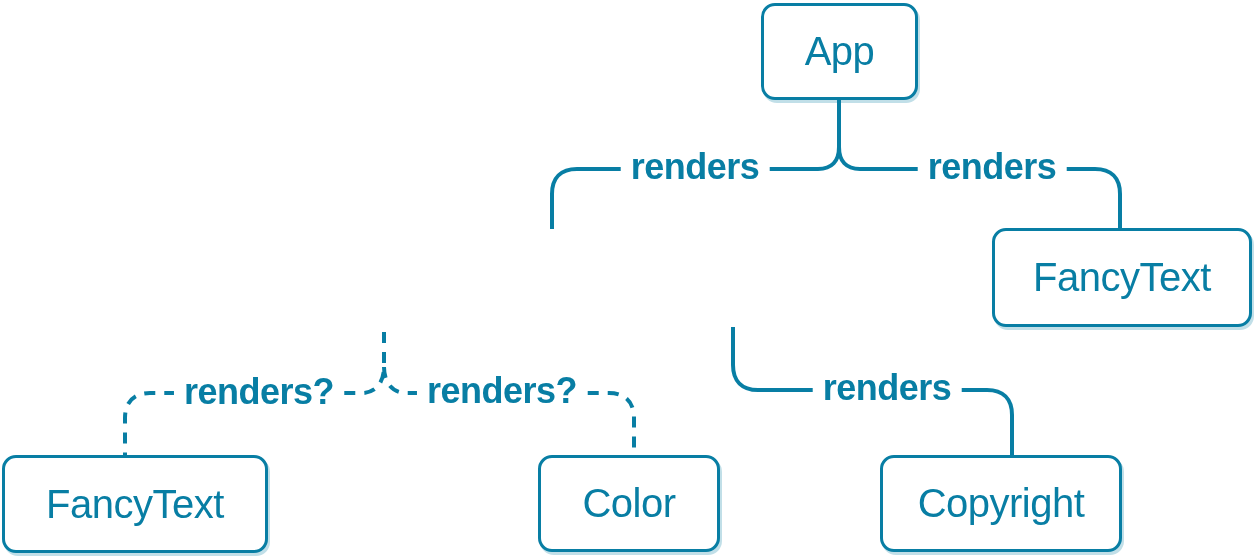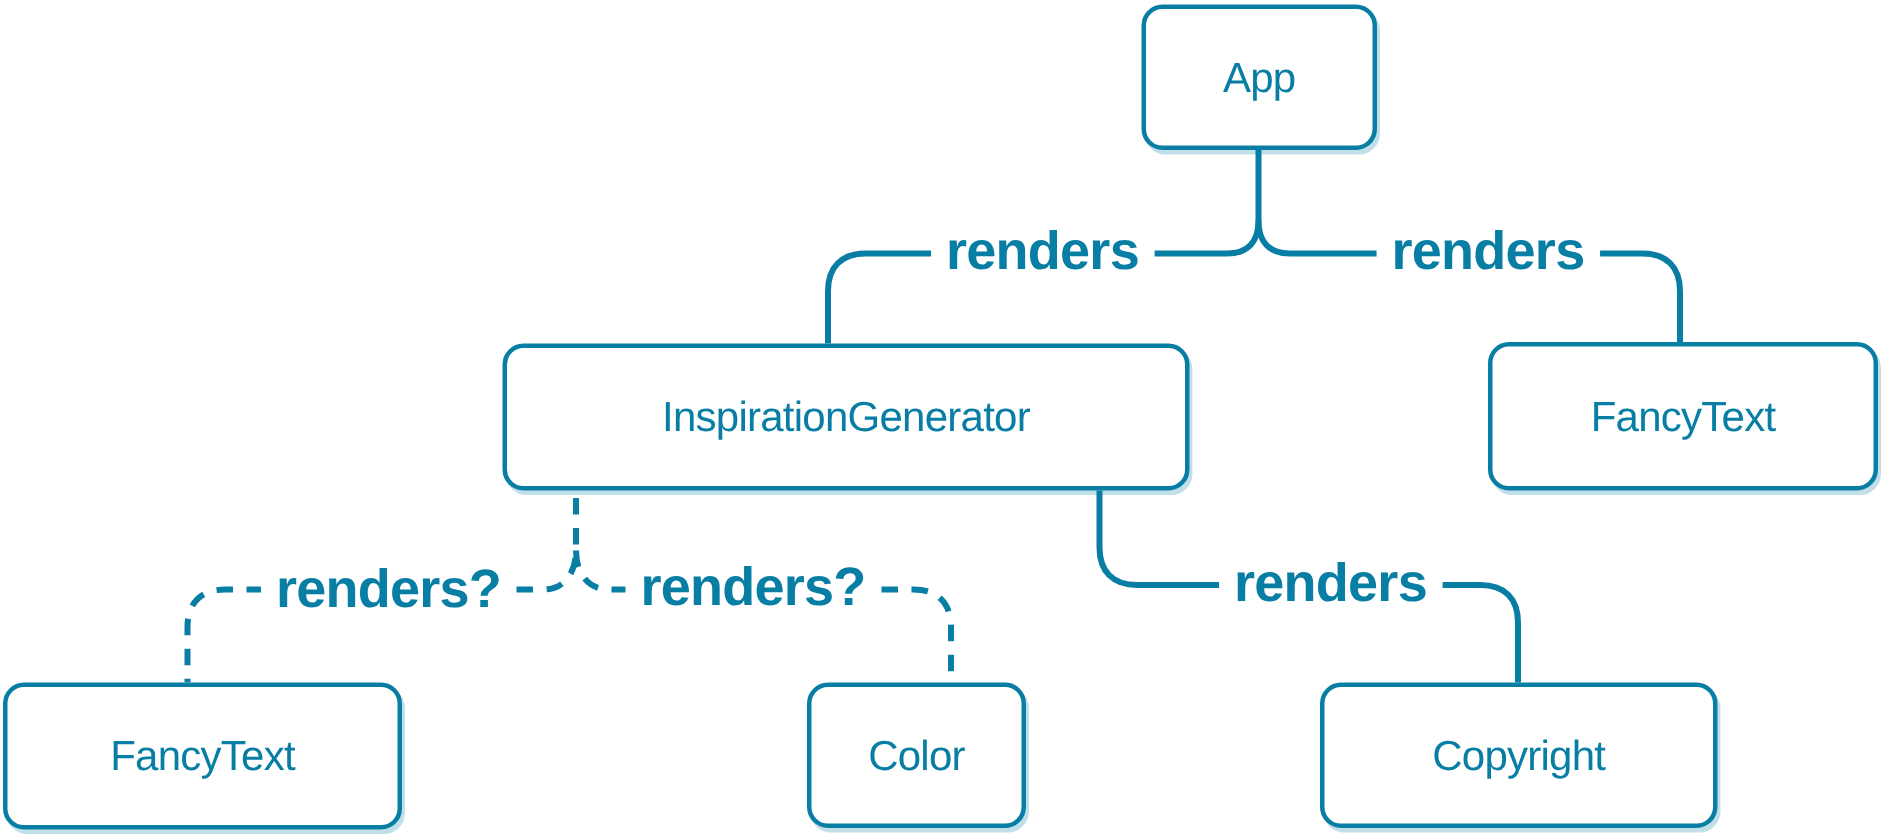--- a/index.html
+++ b/index.html
@@ -33,21 +33,21 @@
     position: absolute;
     box-sizing: border-box;
     background: #ffffff;
     border: 3px solid #087EA4;
     border-radius: 14px;
     box-shadow: 2px 3px 0 rgba(8, 126, 164, 0.25);
     display: flex;
     align-items: center;
     justify-content: center;
     color: #087EA4;
-    font-size: 28px;
+    font-size: 40px;
     font-weight: 400;
     letter-spacing: -0.5px;
     white-space: nowrap;
   }
   .edge-label {
     position: absolute;
     transform: translate(-50%, -54%);
     background: #ffffff;
     color: #087EA4;
     font-size: 36px;
@@ -74,33 +74,30 @@
   <span class="edge-label" style="left:695px; top:169px;">renders</span>
   <span class="edge-label" style="left:992px; top:169px;">renders</span>
   <span class="edge-label" style="left:259px; top:394px;">renders?</span>
   <span class="edge-label" style="left:502px; top:393px;">renders?</span>
   <span class="edge-label" style="left:887px; top:390px;">renders</span>
 
   <div class="node" style="left:761px; top:3px; width:157px; height:97px;">
     <span>App</span>
   </div>
 
-  <div class="node" style="left:335px; top:229px; width:458px; height:98px;">
-    <span>InspirationGenerator</span>
-  </div>
 
   <div class="node" style="left:992px; top:228px; width:260px; height:99px;">
     <span>FancyText</span>
   </div>
 
   <div class="node" style="left:2px; top:455px; width:266px; height:98px;">
     <span>FancyText</span>
   </div>
 
-  <div class="node" style="left:538px; top:455px; width:146px; height:97px;">
+  <div class="node" style="left:538px; top:455px; width:182px; height:97px;">
     <span>Color</span>
   </div>
 
-  <div class="node" style="left:880px; top:455px; width:265px; height:97px;align-items:center;">
+  <div class="node" style="left:880px; top:455px; width:242px; height:97px;align-items:center;">
     <span>Copyright</span>
   </div>
 
 </div>
 
 </body></html>

